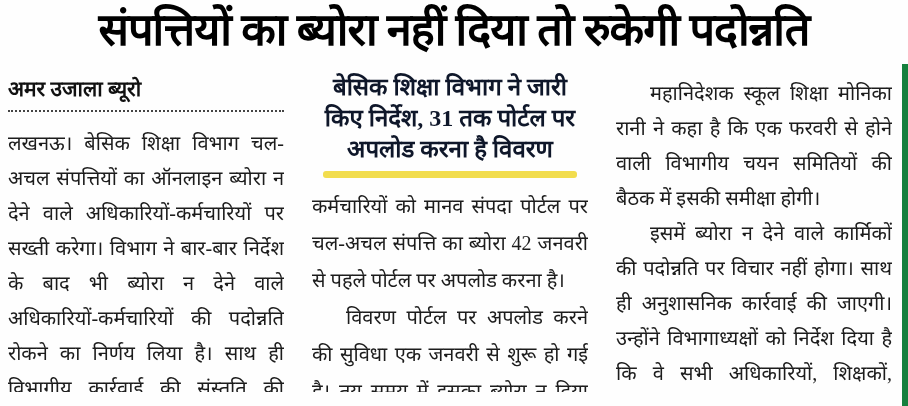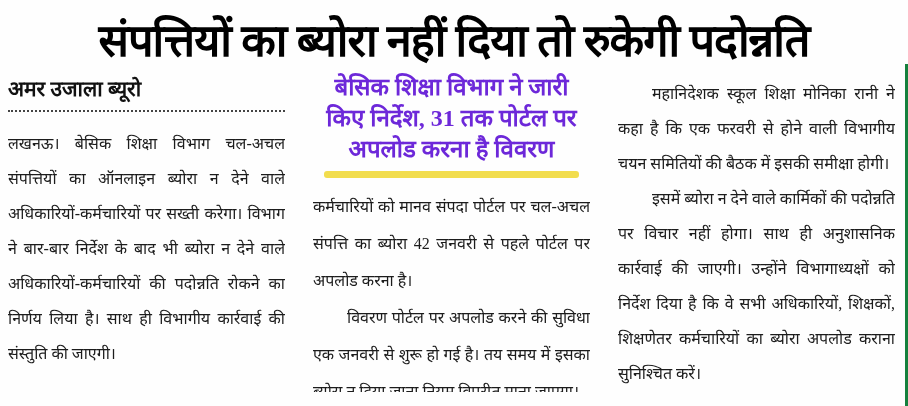--- a/index.html
+++ b/index.html
@@ -18,62 +18,61 @@
     width: 100%;
     padding: 2px 4px 0 4px;
     font-size: 45px;
     font-weight: 800;
     line-height: 56px;
     color: #000000;
     text-align: center;
     white-space: nowrap;
     letter-spacing: -1px;
     font-family: "Liberation Serif", "DejaVu Serif", serif;
-    margin-top: 11px;
   }
   .columns {
     position: absolute;
     top: 64px;
     left: 0;
     right: 0;
     bottom: 0;
     display: flex;
     gap: 28px;
     padding: 4px 10px 14px 8px;
-    border-right: 3px solid #15803d;
+    border-right: 6px solid #15803d;
   }
   .col {
     flex: 1 1 0;
     overflow: hidden;
   }
   .byline {
     font-size: 21px;
     font-weight: bold;
     color: #111111;
     padding: 6px 0 8px 0;
   }
   .byline-rule {
     border-top: 2px dotted #444444;
     height: 1px;
     margin-bottom: 14px;
   }
   p.body {
-    font-size: 16px;
+    font-size: 20px;
     line-height: 35px;
     text-align: justify;
     color: #1c1c1c;
   }
   p.body.indent { text-indent: 34px; }
   .subheading {
     margin-top: 4px;
     font-size: 24px;
     font-weight: 800;
     line-height: 31px;
     text-align: center;
-    color: #6d28d9;
+    color: #0f172a;
   }
   .highlight-bar {
     height: 7px;
     width: 92%;
     margin: 6px auto 10px auto;
     border-radius: 3px;
     background: #f2dd4e;
   }
   .col.middle p.body { line-height: 37px; }
   .col.right { padding-top: 8px; }

